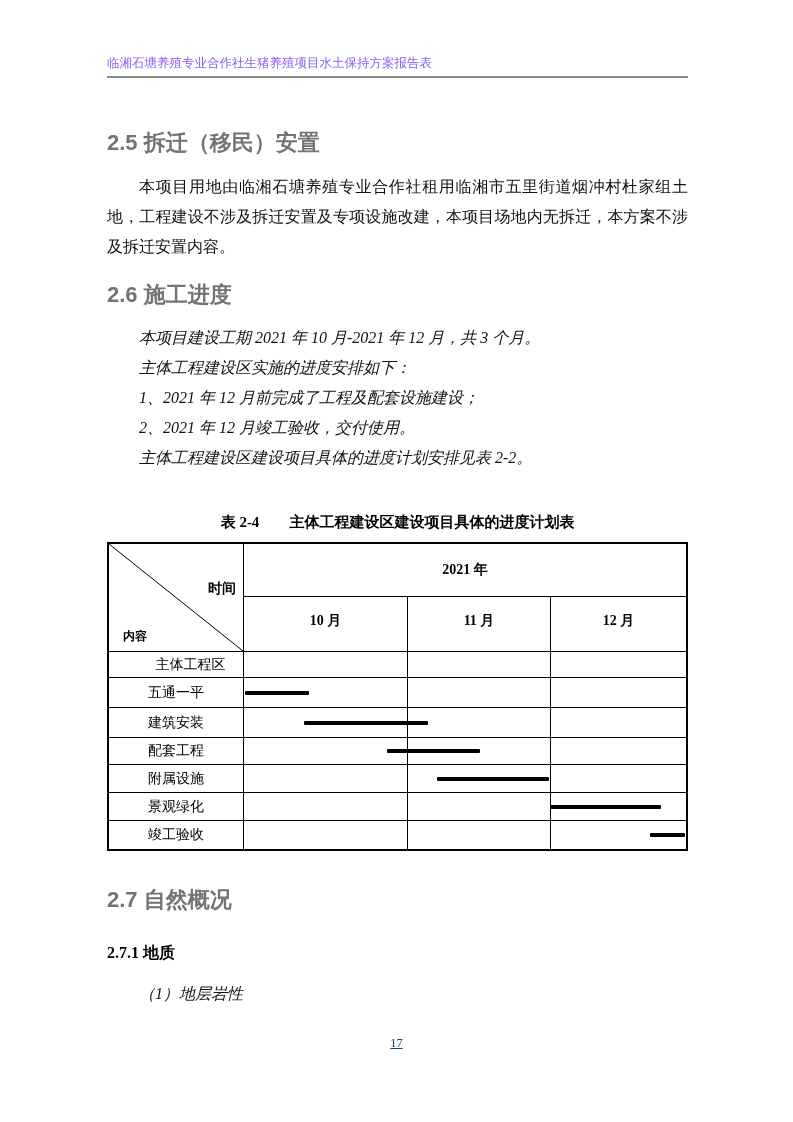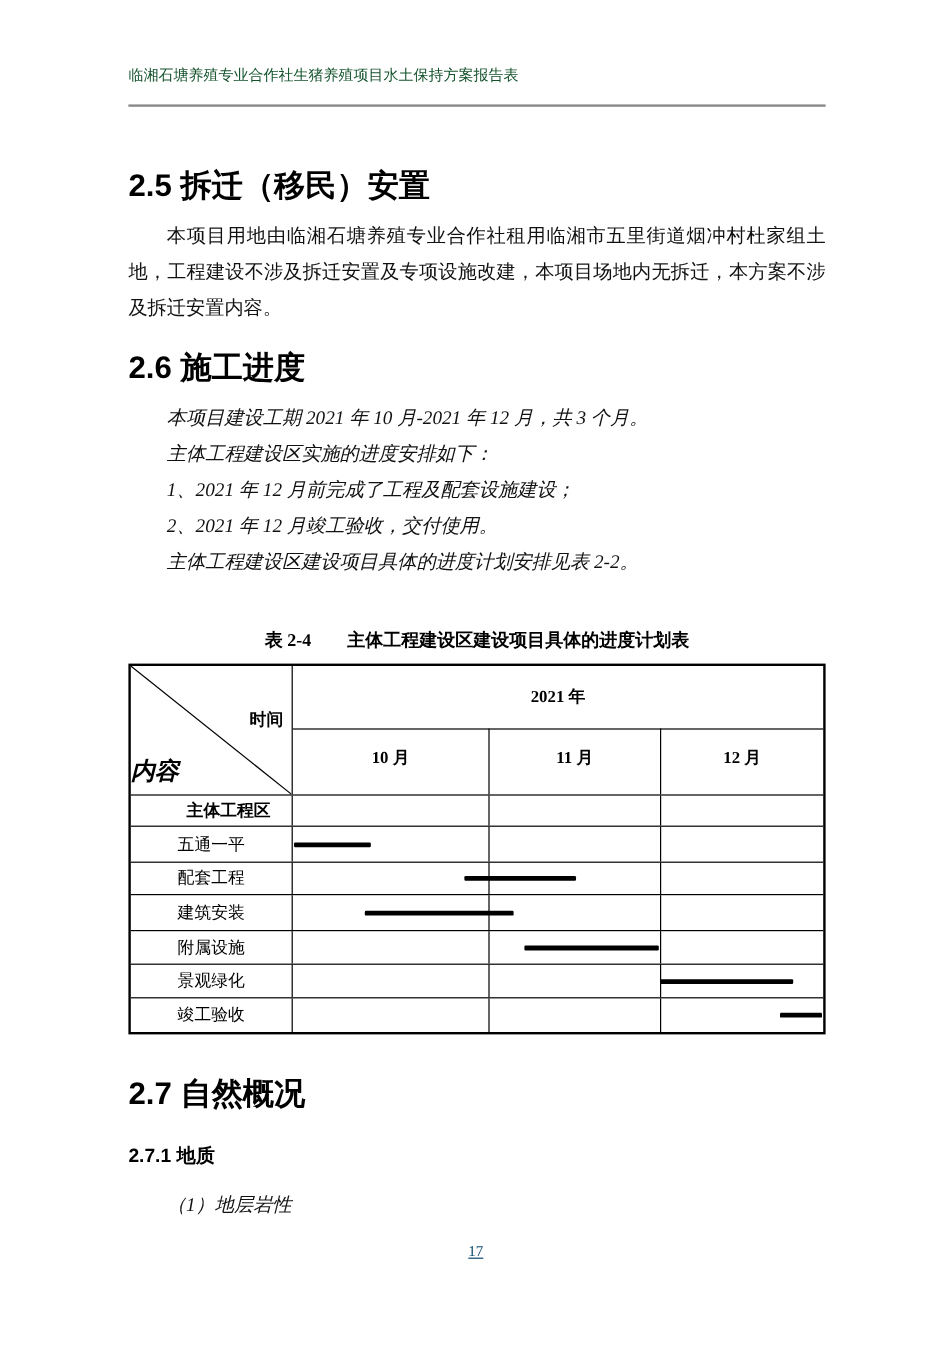--- a/index.html
+++ b/index.html
@@ -9,33 +9,33 @@
     width:793px; height:1122px;
     background:#ffffff;
     font-family:"Liberation Serif","DejaVu Serif",serif;
     color:#111111;
     padding:55px 105px 0 107px;
     overflow:hidden;
   }
   .doc-header {
     font-size:12.5px;
     line-height:16px;
-    color:#14532d;
-    padding-bottom:16px;
+    color:#8b5cf6;
+    padding-bottom:5px;
     border-bottom:2px solid #8a8a8a;
   }
   h1.sec {
     font-family:"Liberation Sans","DejaVu Sans",sans-serif;
-    font-size:26px; font-weight:bold; color:#000000;
+    font-size:22px; font-weight:bold; color:#737373;
     line-height:26px;
     margin-top:52px;
   }
   h1.sec27 { margin-top:36px; }
   h2.subsec {
-    font-family:Liberation Sans, sans-serif;
+    font-family:Liberation Serif, serif;
     font-size:16px; font-weight:bold; color:#000;
     line-height:20px; margin-top:30px;
   }
   .para {
     margin-top:16px;
     font-size:16px; line-height:30px;
     text-align:justify;
     text-indent:2em;
   }
   .pline {
@@ -62,22 +62,22 @@
     grid-row:1/3; grid-column:1/2;
     position:relative;
     border-right:1px solid #000;
   }
   .corner-cell svg { position:absolute; left:0; top:0; width:100%; height:100%; }
   .corner-top {
     position:absolute; right:7px; top:36px;
     font-weight:bold; font-size:14px;
   }
   .corner-bottom {
-    position:absolute; left:0; bottom:6px;
-    font-weight:bold; font-size:20px;font-style:italic;
+    position:absolute; left:14px; bottom:6px;
+    font-weight:bold; font-size:12px;
   }
   .year-cell {
     grid-row:1/2; grid-column:2/5;
     display:flex; align-items:center; justify-content:center;
     font-weight:bold;
   }
   .month-cell {
     grid-row:2/3;
     border-top:1px solid #000;
     display:flex; align-items:center; justify-content:center;
@@ -89,21 +89,21 @@
     position:relative;
     display:grid;
     grid-template-columns:135px 163px 143px 136px;
     border-top:1px solid #000;
   }
   .g-row .label-cell {
     display:flex; align-items:center; justify-content:center;
     border-right:1px solid #000;
     font-size:14px;
   }
-  .g-row .label-cell.bold { font-weight:bold;margin-left:29px; }
+  .g-row .label-cell.bold { font-weight:normal;margin-left:29px; }
   .g-row .mcell { border-left:1px solid #000; }
   .g-row .mcell.first { border-left:none; }
   .bar-layer { position:absolute; left:136px; right:0; top:0; bottom:0; }
   .gantt-bar {
     position:absolute; top:calc(50% - 2px); height:4px;
     background:#000; border-radius:1px;
   }
   .footer-page {
     position:absolute; left:0; top:1036px; width:100%;
     text-align:center; font-size:12.5px; color:#0c4a6e;text-decoration:underline;
@@ -157,38 +157,38 @@
         </div>
         <div class="g-row" style="height: 30px;">
           <div class="cell label-cell">五通一平</div>
           <div class="cell mcell first"></div>
           <div class="cell mcell"></div>
           <div class="cell mcell"></div>
           <div class="bar-layer">
             <div class="gantt-bar" style="left: 0%; width: 14.4%;"></div>
           </div>
         </div>
+        <div class="g-row" style="height: 30px;">
+          <div class="cell label-cell">建筑安装</div>
+          <div class="cell mcell first"></div>
+          <div class="cell mcell"></div>
+          <div class="cell mcell"></div>
+          <div class="bar-layer">
+            <div class="gantt-bar" style="left: 13.3%; width: 28.1%;"></div>
+          </div>
+        </div>
         <div class="g-row" style="height: 27px;">
           <div class="cell label-cell">配套工程</div>
           <div class="cell mcell first"></div>
           <div class="cell mcell"></div>
           <div class="cell mcell"></div>
           <div class="bar-layer">
             <div class="gantt-bar" style="left: 32.1%; width: 21.3%;"></div>
           </div>
         </div>
-        <div class="g-row" style="height: 30px;">
-          <div class="cell label-cell">建筑安装</div>
-          <div class="cell mcell first"></div>
-          <div class="cell mcell"></div>
-          <div class="cell mcell"></div>
-          <div class="bar-layer">
-            <div class="gantt-bar" style="left: 13.3%; width: 28.1%;"></div>
-          </div>
-        </div>
         <div class="g-row" style="height: 28px;">
           <div class="cell label-cell">附属设施</div>
           <div class="cell mcell first"></div>
           <div class="cell mcell"></div>
           <div class="cell mcell"></div>
           <div class="bar-layer">
             <div class="gantt-bar" style="left: 43.6%; width: 25.4%;"></div>
           </div>
         </div>
         <div class="g-row" style="height: 28px;">

